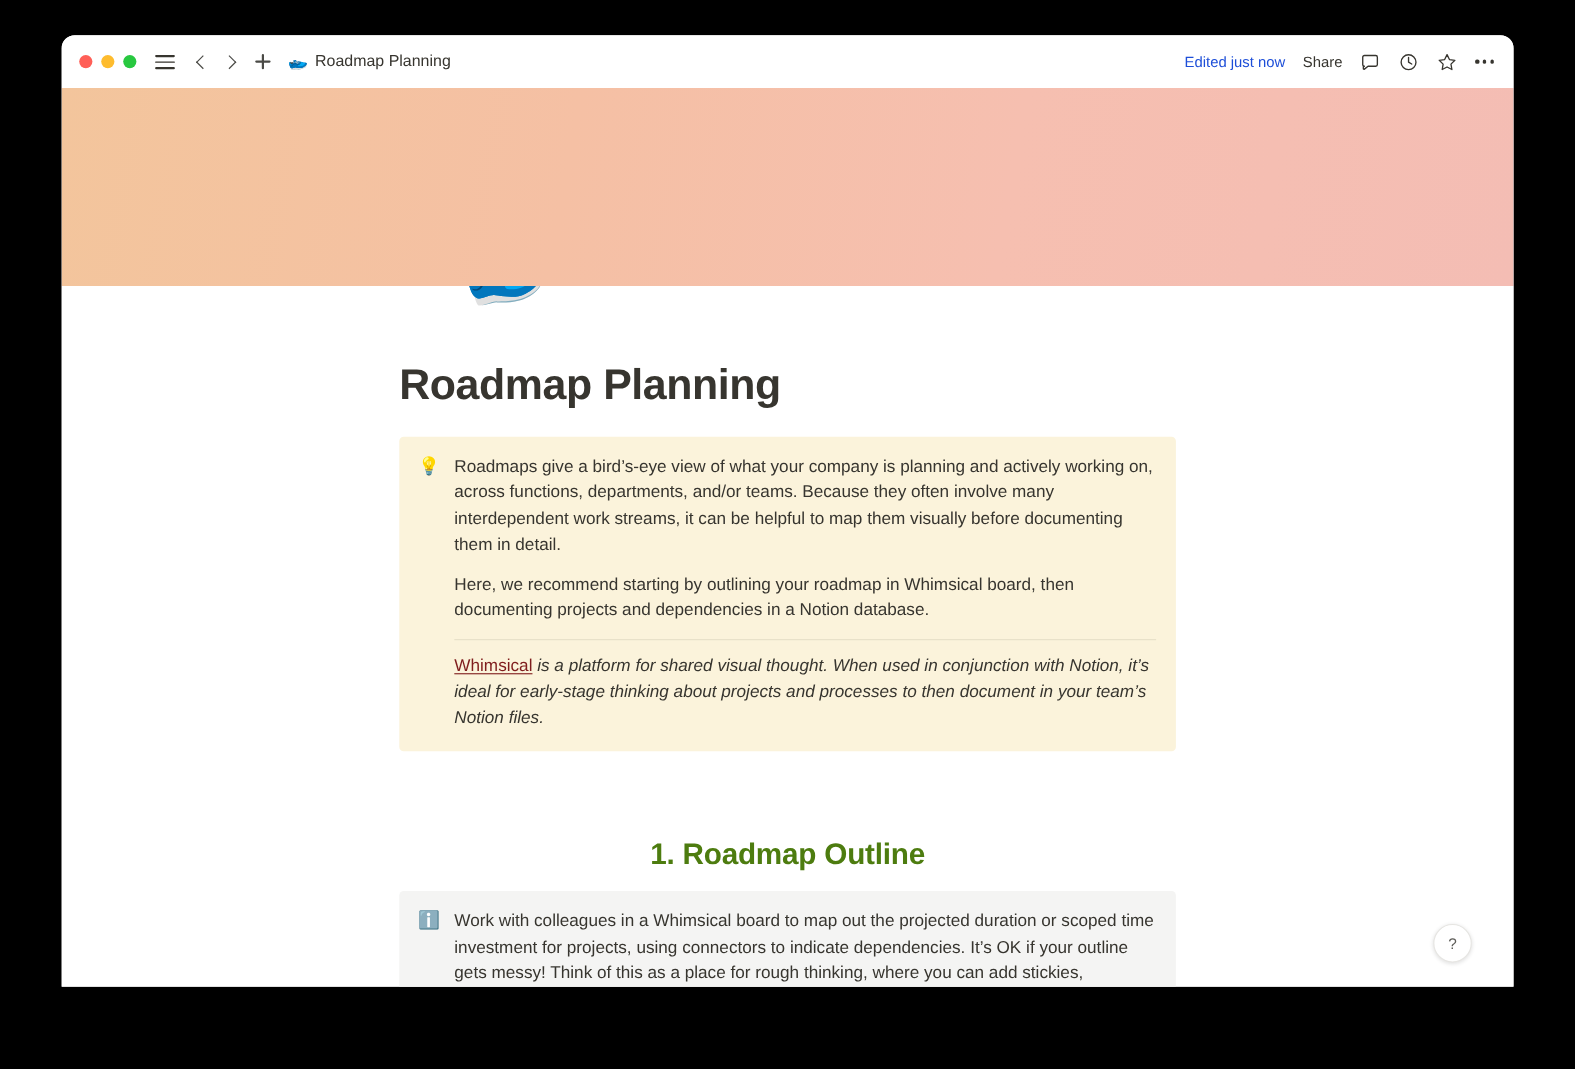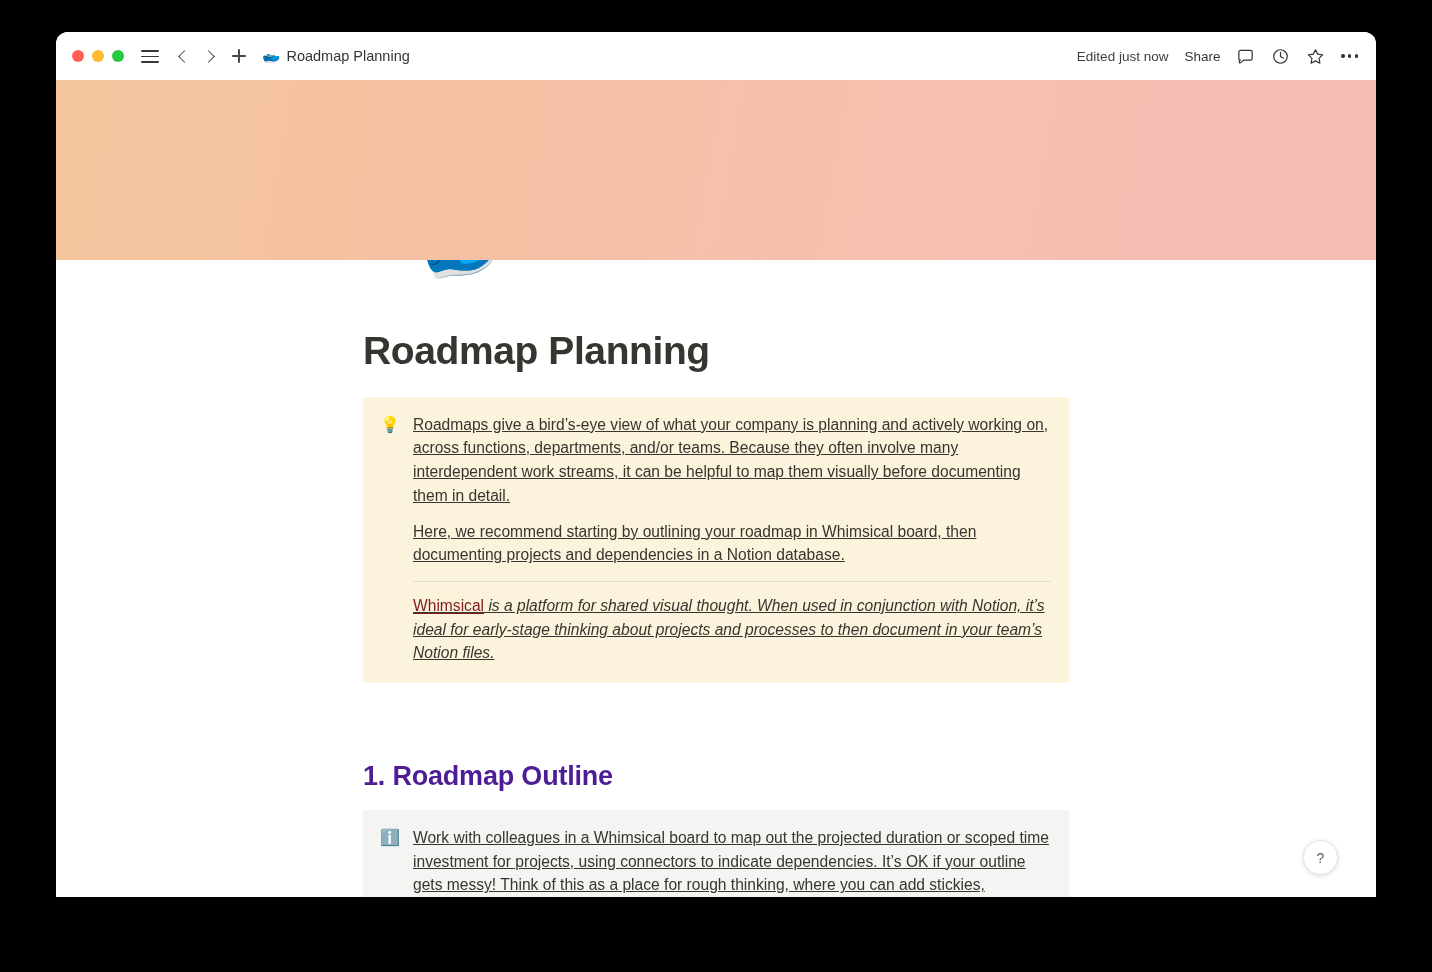--- a/index.html
+++ b/index.html
@@ -133,21 +133,21 @@
   }
 
   .tb-right {
     margin-left: auto;
     display: flex;
     align-items: center;
     gap: 16px;
   }
   .edited {
     font-size: 13.5px;
-    color: #404040;
+    color: #1d4ed8;
     white-space: nowrap;
     padding-left: 16px;
   }
   .share {
     font-size: 13.5px;
     color: #37352f;
     white-space: nowrap;
   }
 
   .ico-svg { display: block; }
@@ -228,21 +228,21 @@
     line-height: 22px;
     margin-top: 1px;
   }
 
   .callout-body {
     flex: 1 1 auto;
     color: #37352f;
     font-size: 15.6px;
     line-height: 1.52;
   }
-  .callout-body p { margin: 0 0 12px 0; text-decoration: underline; }
+  .callout-body p { margin: 0 0 12px 0; }
   .callout-body p:last-child { margin-bottom: 0; }
 
   .divider-line {
     height: 1px;
     background: #e6dfc7;
     margin: 14px 0 12px 0;
   }
 
   .italic-block {
     font-style: italic;
@@ -251,23 +251,24 @@
   .link-underline {
     color: #7f1d1d;
     text-decoration: underline;
     text-underline-offset: 2px;
     font-style: normal;
   }
 
   h2.section-title {
     font-size: 27px;
     font-weight: bold;
-    color: #4c1d95;
+    color: #4d7c0f;
     margin: 78px 0 18px 0;
     letter-spacing: -0.2px;
+    text-align: center;
   }
 
   
   .help-btn {
     position: absolute;
     right: 38px;
     bottom: 22px;
     width: 33px;
     height: 33px;
     border-radius: 50%;

